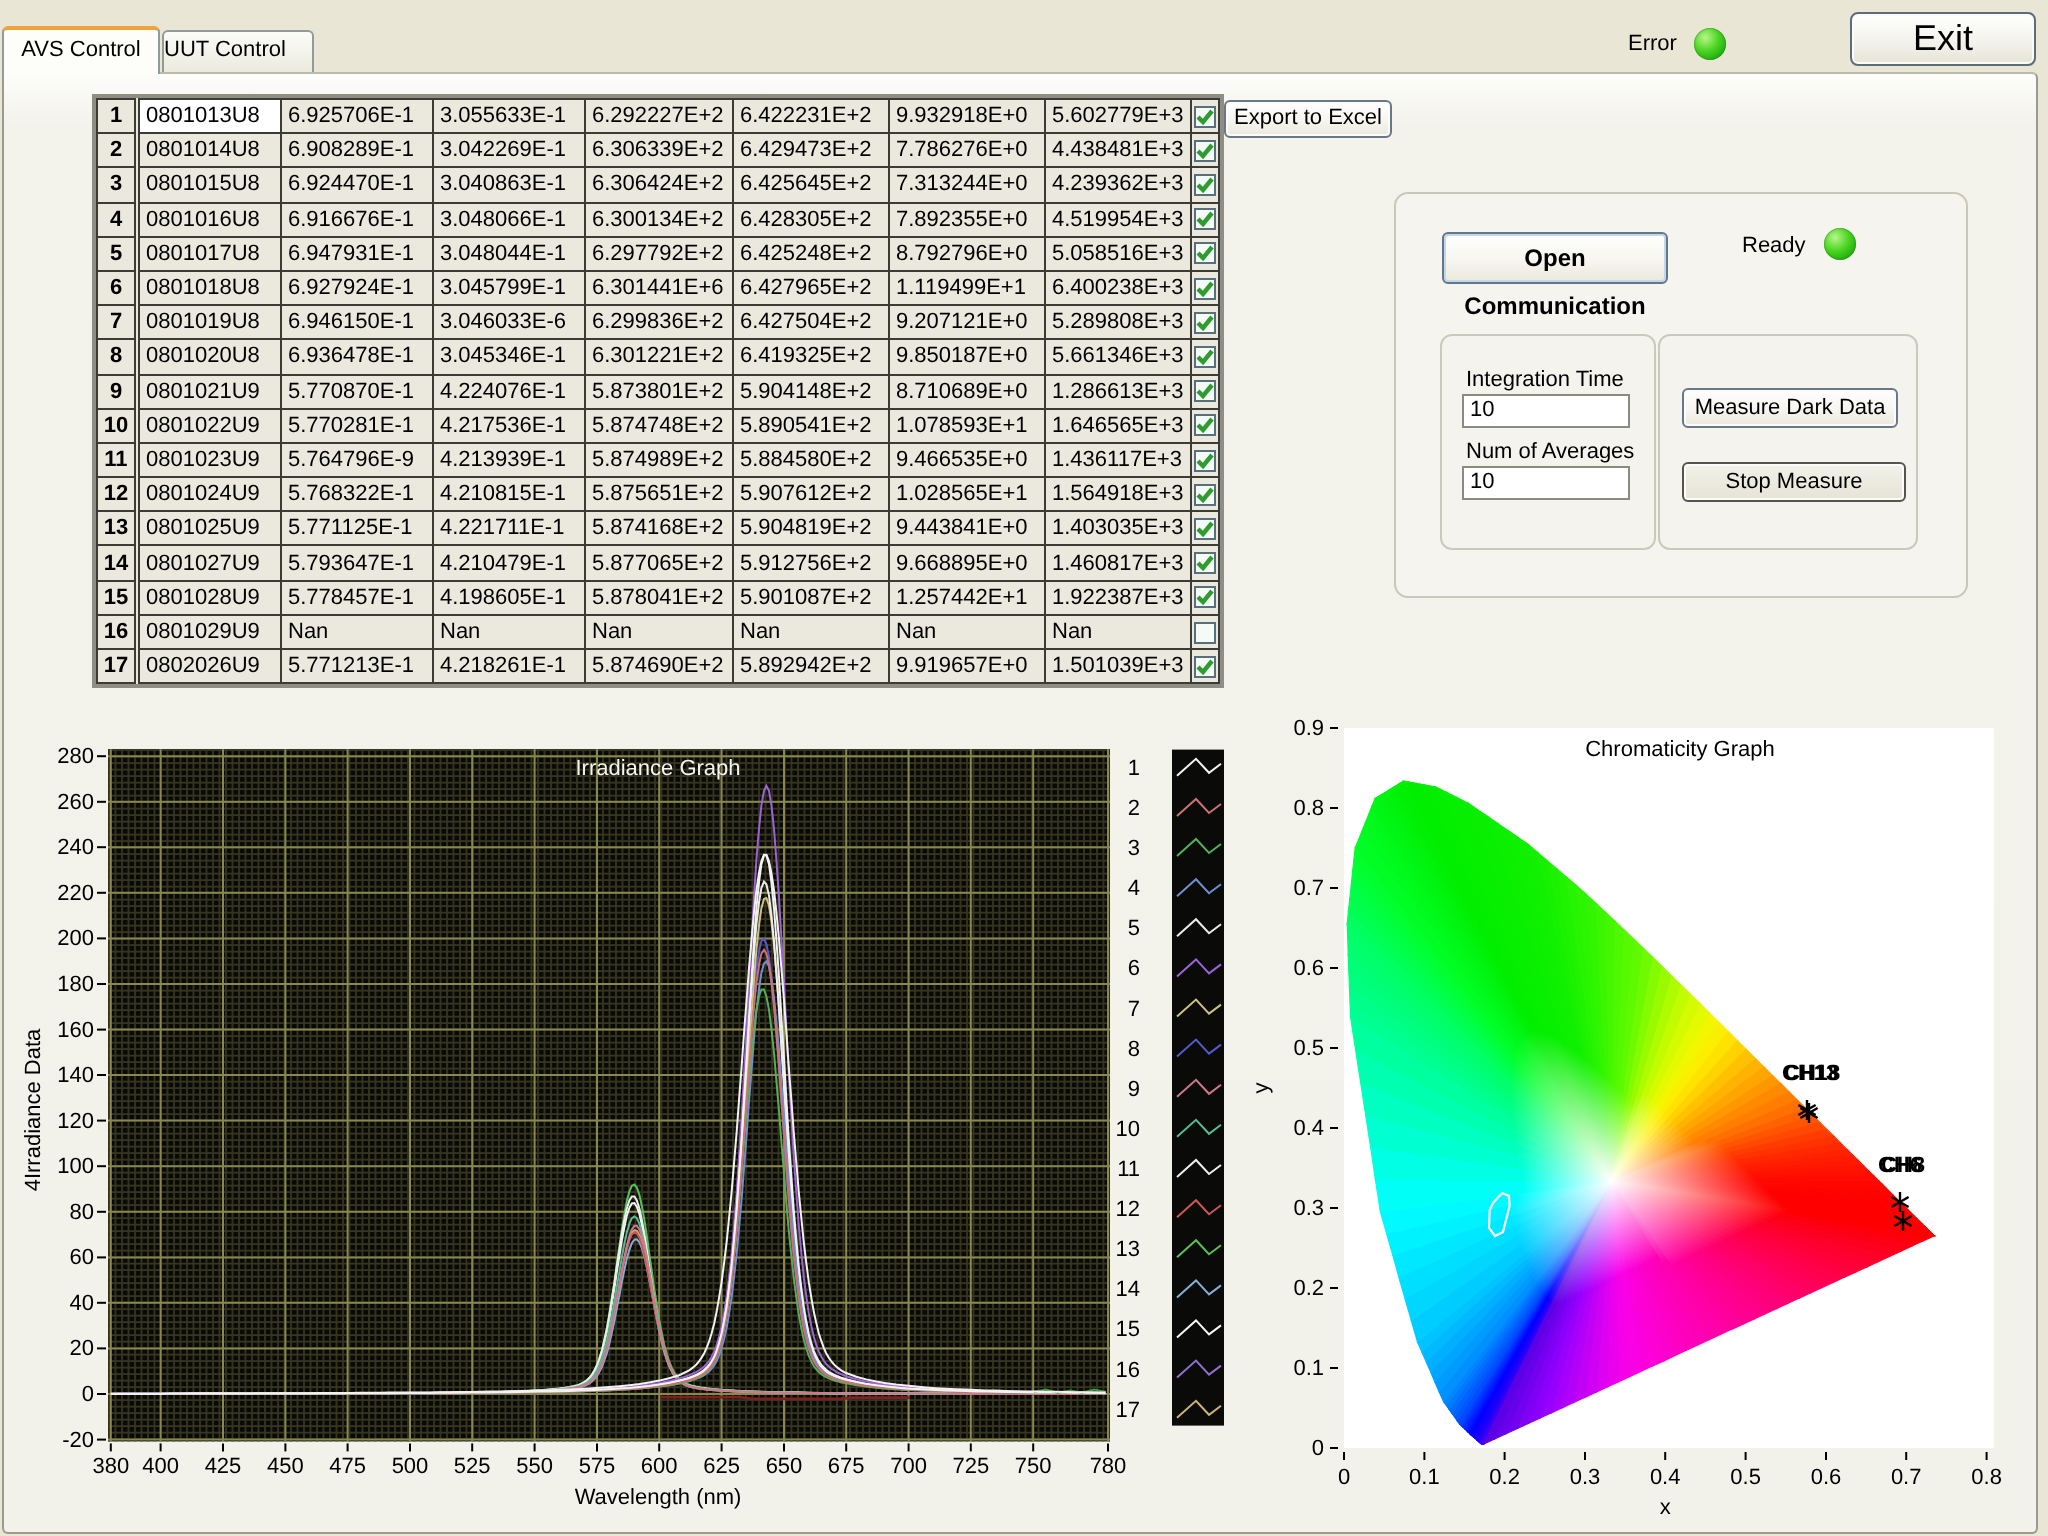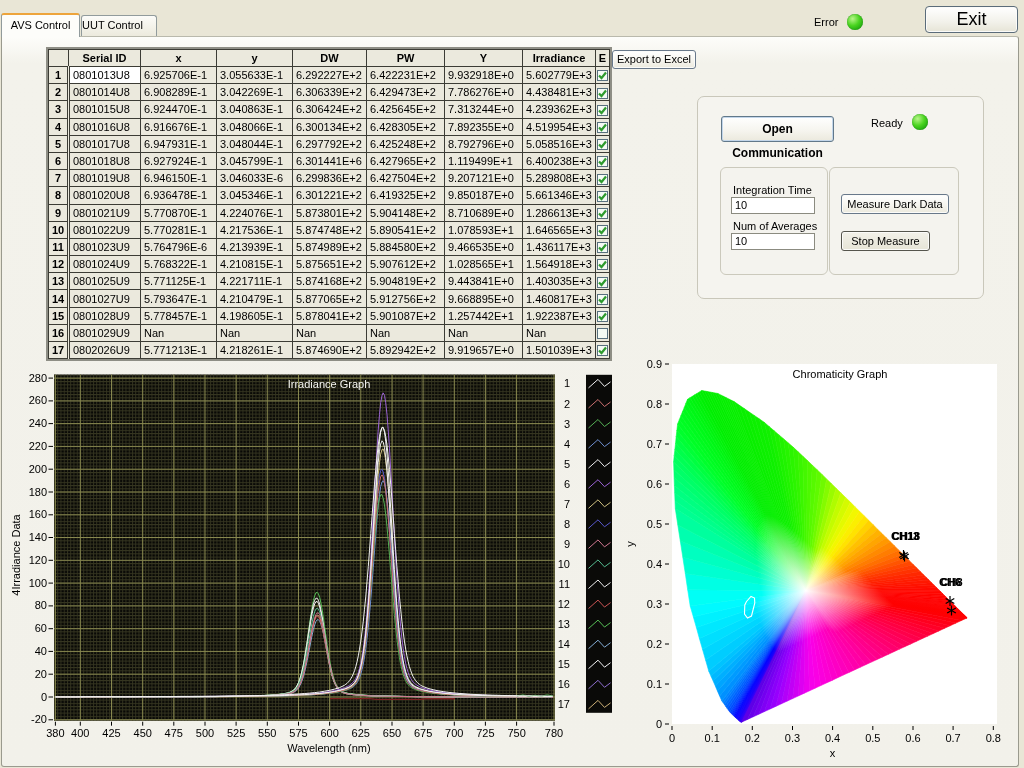--- a/index.html
+++ b/index.html
@@ -54,31 +54,20 @@
         <col style="width:72px">
         <col style="width:76px">
         <col style="width:76px">
         <col style="width:74px">
         <col style="width:78px">
         <col style="width:78px">
         <col style="width:73px">
         <col style="width:14px">
       </colgroup>
 <tbody>
-        <tr class="hd">
-          <th></th>
-          <th>Serial ID</th>
-          <th>x</th>
-          <th>y</th>
-          <th>DW</th>
-          <th>PW</th>
-          <th>Y</th>
-          <th>Irradiance</th>
-          <th>E</th>
-        </tr>
 <tr>
           <td class="rn">1</td>
           <td class="sel">0801013U8</td>
           <td>6.925706E-1</td>
           <td>3.055633E-1</td>
           <td>6.292227E+2</td>
           <td>6.422231E+2</td>
           <td>9.932918E+0</td>
           <td>5.602779E+3</td>
           <td class="cbc"><span class="cb"><svg width="9" height="9" viewBox="0 0 9 9">
@@ -198,21 +187,21 @@
           <td>5.890541E+2</td>
           <td>1.078593E+1</td>
           <td>1.646565E+3</td>
           <td class="cbc"><span class="cb"><svg width="9" height="9" viewBox="0 0 9 9">
                 <path d="M1 4.5L3.5 7L8 1.5" fill="none" stroke="#2e9b2e" stroke-width="2.2"></path>
               </svg></span></td>
         </tr>
 <tr>
           <td class="rn">11</td>
           <td>0801023U9</td>
-          <td>5.764796E-6</td>
+          <td>5.764796E-9</td>
           <td>4.213939E-1</td>
           <td>5.874989E+2</td>
           <td>5.884580E+2</td>
           <td>9.466535E+0</td>
           <td>1.436117E+3</td>
           <td class="cbc"><span class="cb"><svg width="9" height="9" viewBox="0 0 9 9">
                 <path d="M1 4.5L3.5 7L8 1.5" fill="none" stroke="#2e9b2e" stroke-width="2.2"></path>
               </svg></span></td>
         </tr>
 <tr>
@@ -300,21 +289,21 @@
 <div class="btn" style="left:721px;top:116px;width:113px;height:26px;line-height:24px;font-weight:bold;font-size:12px;border:1px solid #61788a;box-shadow:0 0 0 1px #c3d6ea inset">Open Communication</div>
 <div class="lbl" style="left:871px;top:117px">Ready</div>
 <div class="led" style="left:912px;top:114px;width:16px;height:16px"></div>
 <div class="subpanel" style="left:720px;top:167px;width:108px;height:108px"></div>
 <div class="subpanel" style="left:829px;top:167px;width:130px;height:108px"></div>
 <div class="lbl" style="left:733px;top:184px">Integration Time</div>
 <div class="inp" style="left:731px;top:197px;width:84px;height:17px">10</div>
 <div class="lbl" style="left:733px;top:220px">Num of Averages</div>
 <div class="inp" style="left:731px;top:233px;width:84px;height:17px">10</div>
 <div class="btn" style="left:841px;top:194px;width:108px;height:20px;line-height:18px">Measure Dark Data</div>
-<div class="btn" style="left:841px;top:231px;width:89px;height:20px;line-height:18px;border:1px solid #55554d;background:linear-gradient(#f2f1e9,#e6e4d6)">Stop Measure</div>
+<div class="btn" style="left:841px;top:231px;width:112px;height:20px;line-height:18px;border:1px solid #55554d;background:linear-gradient(#f2f1e9,#e6e4d6)">Stop Measure</div>
 
 <svg width="620" height="408" viewBox="0 0 620 408" style="position:absolute;left:0;top:360px">
 <rect x="54" y="14.6" width="501" height="346.1" fill="#090906"></rect>
 <defs>
       <pattern id="mg" width="3.25" height="3.25" patternUnits="userSpaceOnUse" x="54" y="14.6">
         <path d="M0.5 0V3.25M0 0.5H3.25" fill="none" stroke="#353520" stroke-width="0.9"></path>
       </pattern>
     </defs>
 <rect x="54" y="14.6" width="501" height="346.1" fill="url(#mg)"></rect>
 <line x1="55.4" y1="14.6" x2="55.4" y2="360.7" stroke="#88884f" stroke-width="1"></line>

